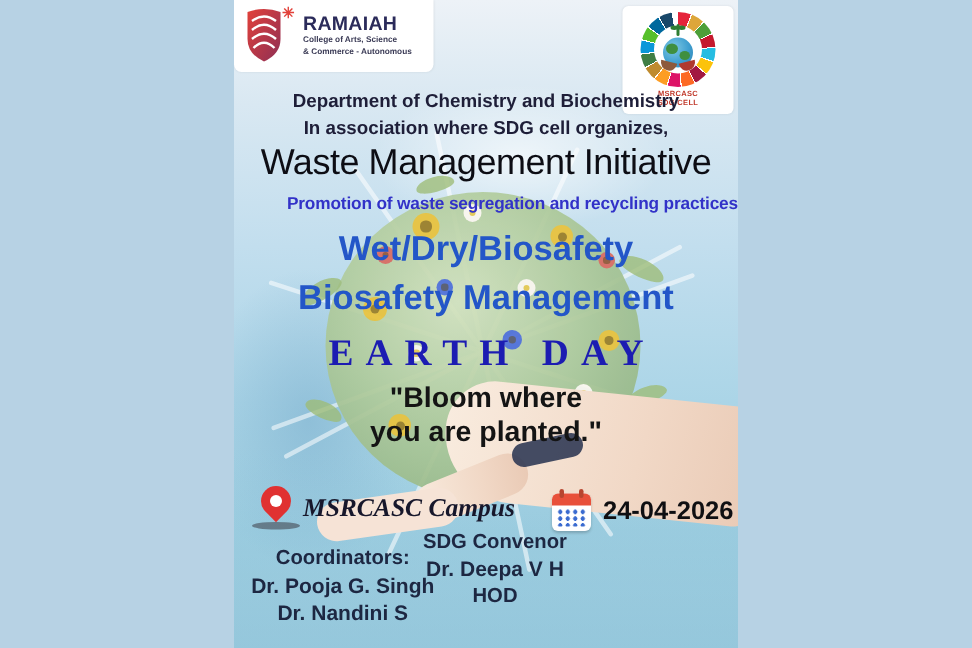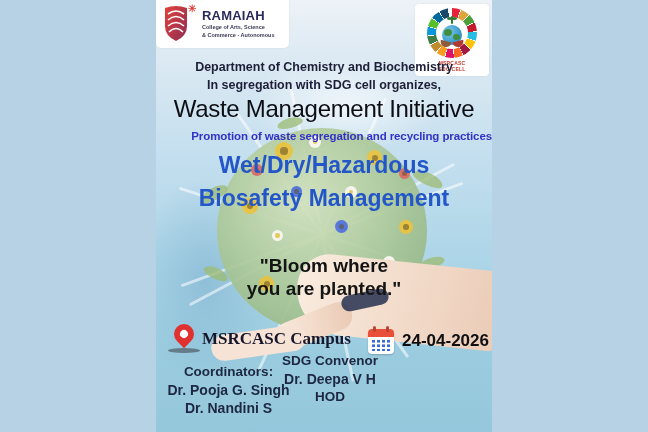--- a/index.html
+++ b/index.html
@@ -79,21 +79,21 @@
   .quote1 { top:255px; font-size:19px; font-weight:bold; color:#141414; }
   .quote2 { top:278px; font-size:19px; font-weight:bold; color:#141414; }
 
   .pin { position:absolute; left:18px; top:324px; width:20px; height:20px; background:#e03131;
     border-radius:50% 50% 50% 0; transform:rotate(-45deg); }
   .pin::after { content:""; position:absolute; left:6px; top:6px; width:8px; height:8px;
     border-radius:50%; background:#fff; }
   .pin-shadow { position:absolute; left:12px; top:348px; width:32px; height:5px; border-radius:50%;
     background:rgba(60,60,70,.55); }
   .venue { position:absolute; left:46px; top:329px; font-family:"Liberation Serif", serif;
-    font-size:17px; font-weight:bold; color:#17172b; white-space:nowrap; }
+    font-size:17px; font-weight:bold; color:#17172b; white-space:nowrap;font-style:italic; }
 
   .cal { position:absolute; left:212px; top:329px; width:26px; height:25px; background:#fff;
     border-radius:4px; box-shadow:0 1px 2px rgba(0,0,0,.2); }
   .cal-top { position:absolute; left:0; top:0; width:26px; height:8px; background:#e8503a; border-radius:4px 4px 0 0; }
   .cal-peg { position:absolute; top:-3px; width:3px; height:6px; background:#b8452f; border-radius:2px; }
   .cal-grid { position:absolute; left:3px; top:10px; width:20px; height:12px;
     background-image:radial-gradient(circle, #3a6bd0 1.5px, rgba(0,0,0,0) 1.6px);
     background-size:5px 4.5px; }
   .date { position:absolute; left:246px; top:331px; font-size:17px; font-weight:800; color:#0f0f12; white-space:nowrap; }
 
@@ -187,25 +187,26 @@
         <div class="sdg-handR"></div>
       </div>
     </div>
     <div class="sdg-caption">
       <div>MSRCASC</div>
       <div>SDG CELL</div>
     </div>
   </div>
 
   <div class="txt hdr1">Department of Chemistry and Biochemistry</div>
-  <div class="txt hdr2">In segregation with SDG cell organizes,</div>
+  <div class="txt hdr2">In association where SDG cell organizes,</div>
   <div class="txt title">Waste Management Initiative</div>
   <div class="txt subtitle">Promotion of waste segregation and recycling practices</div>
-  <div class="txt topic1">Wet/Dry/Hazardous</div>
+  <div class="txt topic1">Wet/Dry/Biosafety</div>
   <div class="txt topic2">Biosafety Management</div>
+  <div class="txt earthday">EARTH DAY</div>
   <div class="txt quote1">"Bloom where</div>
   <div class="txt quote2">you are planted."</div>
 
   <div class="pin"></div>
   <div class="pin-shadow"></div>
   <div class="venue">MSRCASC Campus</div>
 
   <div class="cal">
     <div class="cal-top"></div>
     <div class="cal-peg" style="left:5px"></div>

